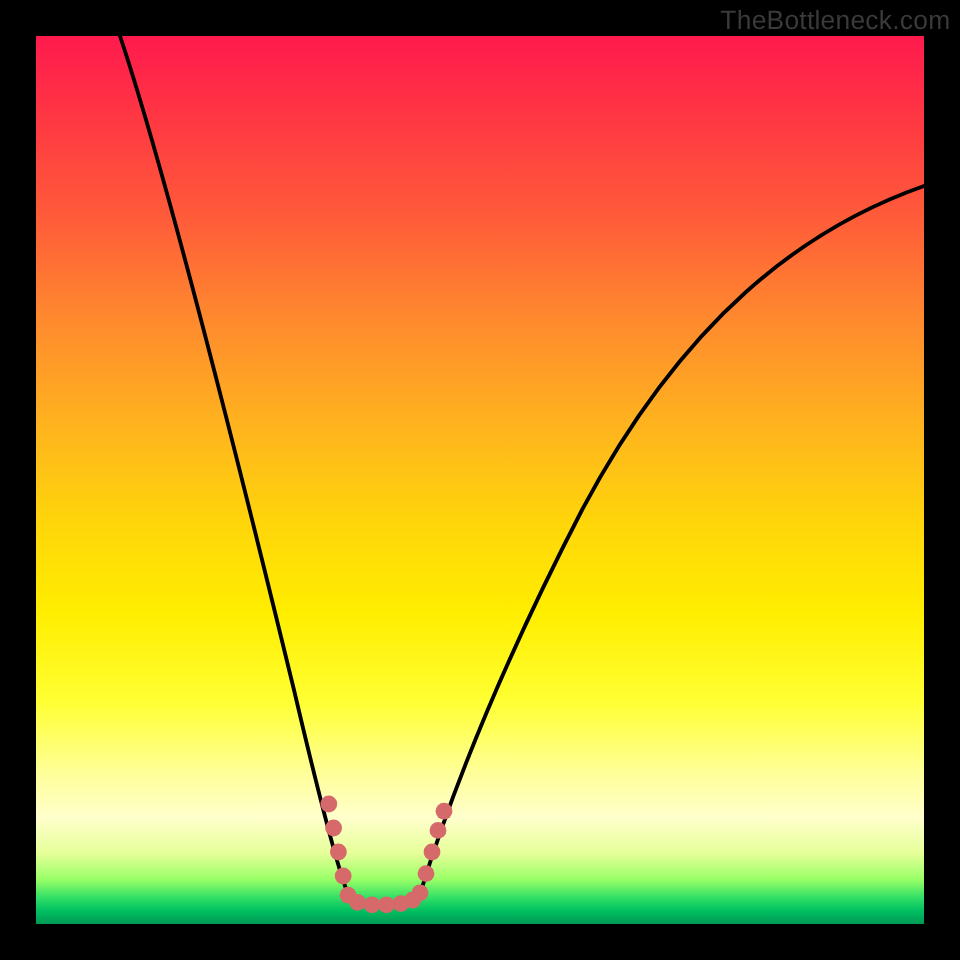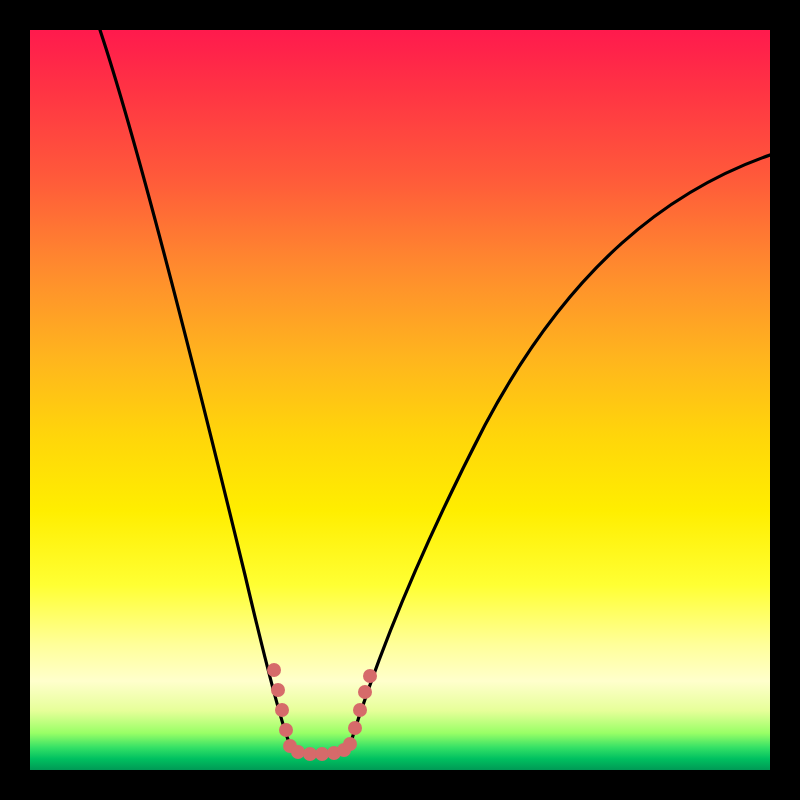--- a/index.html
+++ b/index.html
@@ -58,20 +58,21 @@
   }
   svg.curve {
     position: absolute;
     inset: 0;
   }
 </style>
 </head>
 <body>
 
 <div class="frame">
+  <div class="watermark">TheBottleneck.com</div>
   <div class="plot">
     <div class="gradient"></div>
     <svg class="curve" viewBox="0 0 740 740" preserveAspectRatio="none">
       <path d="M 70 0
                C 110 120, 170 360, 215 545
                C 235 630, 250 690, 260 715" fill="none" stroke="#000" stroke-width="3.2" stroke-linecap="round"></path>
       <path d="M 320 715
                C 340 650, 380 540, 455 395
                C 540 235, 640 160, 740 125" fill="none" stroke="#000" stroke-width="3.2" stroke-linecap="round"></path>
       <g fill="#d66a6a" stroke="#d66a6a" stroke-width="0">

